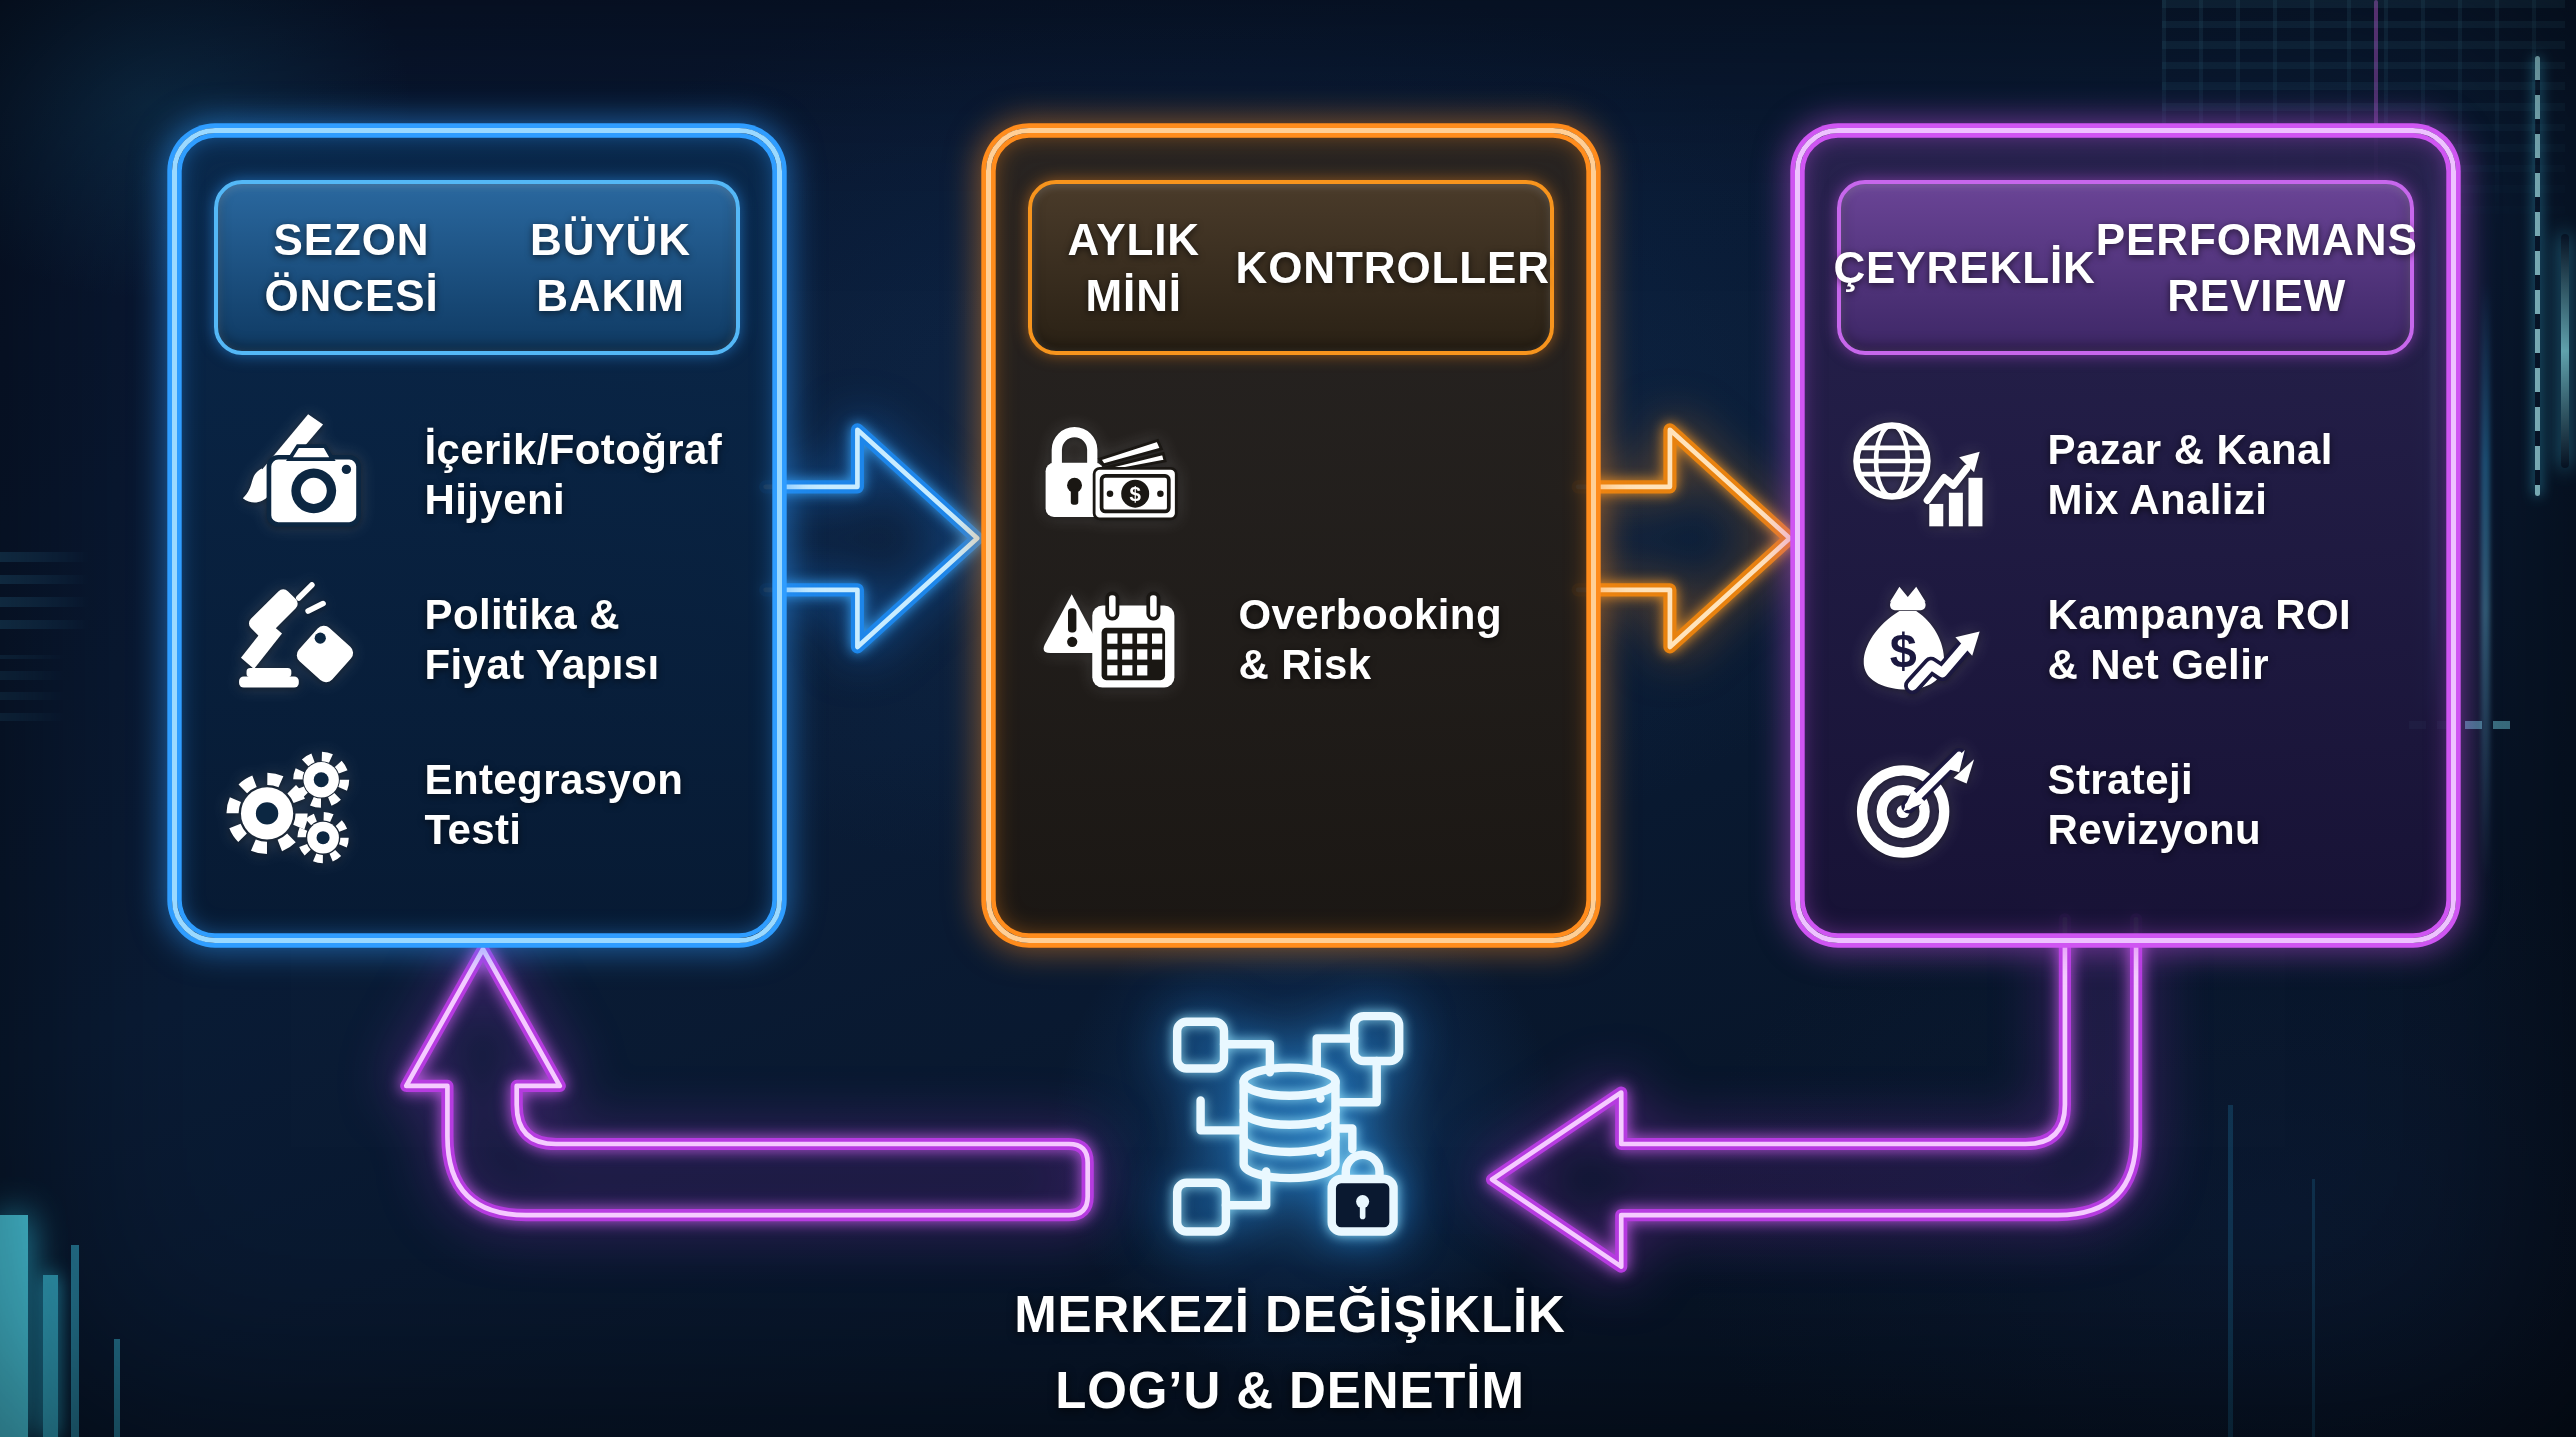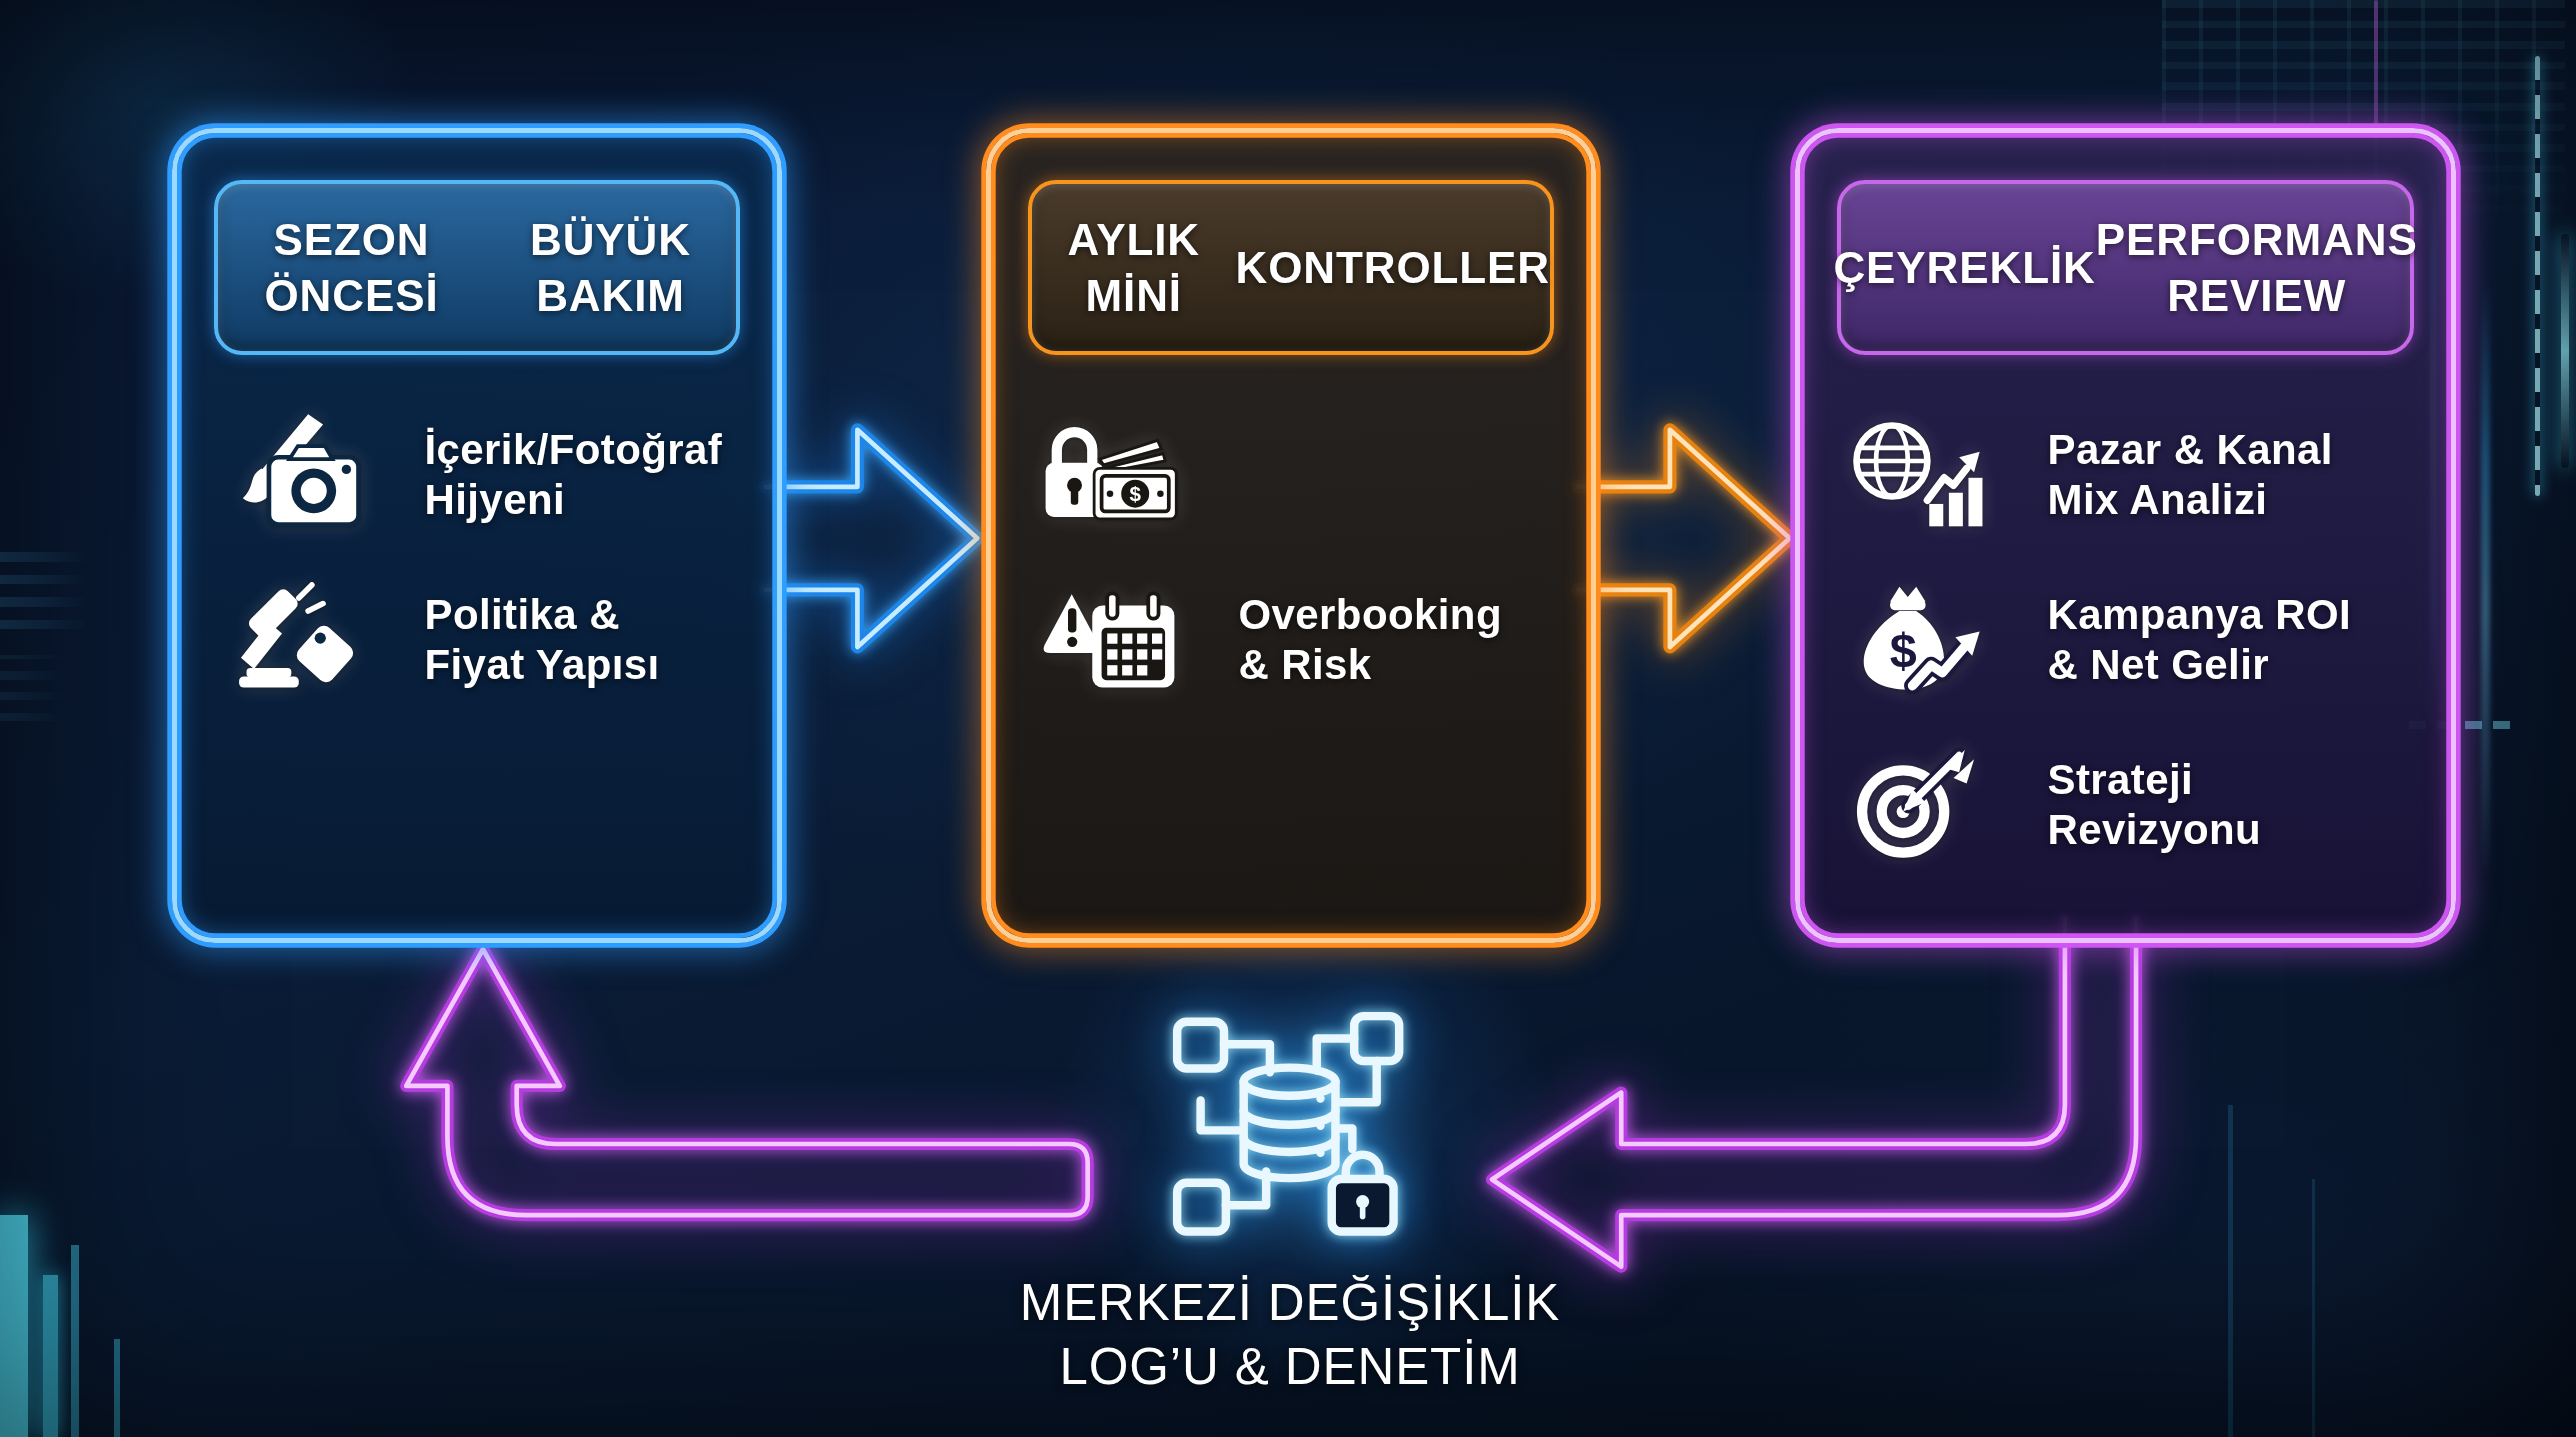--- a/index.html
+++ b/index.html
@@ -84,22 +84,22 @@
   .item svg{filter:drop-shadow(0 1.9px 3.7px rgba(0,0,0,.5)) drop-shadow(0 0 7.5px rgba(255,255,255,.18));}
   .item .txt span{display:block;color:#fff;font-size:42px;font-weight:700;line-height:1.17;
                   letter-spacing:0.4px;text-shadow:0 1.9px 7.5px rgba(0,0,0,.6);margin-left:32px;}
 
   
   .hub-glow{position:absolute;left:1053px;top:878px;width:505px;height:505px;z-index:1;
             background:radial-gradient(closest-side,rgba(60,170,255,.40),rgba(30,110,200,.14) 55%,transparent);}
   .hub-icon{position:absolute;left:1165px;top:988px;z-index:3;
             filter:drop-shadow(0 0 5.6px rgba(150,230,255,.95)) drop-shadow(0 0 22.5px rgba(40,160,255,.7));}
   .hub-label{position:absolute;left:953px;top:1271px;width:674px;text-align:center;z-index:3;}
-  .hub-label span{display:block;color:#fff;font-size:51px;font-weight:400;letter-spacing:0.9px;
-                  line-height:1.26;text-shadow:0 1.9px 9.4px rgba(0,0,0,.7);}
+  .hub-label span{display:block;color:#fff;font-size:51px;font-weight:700;letter-spacing:0.9px;
+                  line-height:1.26;text-shadow:0 1.9px 9.4px rgba(0,0,0,.7);margin-top:12px;}
 </style>
 </head>
 <body>
 
 <div class="canvas">
 
   <div class="deco vline d1"></div>
   <div class="deco vline d2"></div>
   <div class="deco vline d3"></div>
   <div class="deco vline d4"></div>
@@ -173,20 +173,39 @@
             <rect x="22" y="95" width="48" height="10" rx="4" fill="#fff"></rect>
             <g transform="rotate(42 106 80)">
                 <rect x="82" y="56" width="48" height="48" rx="9" fill="#fff"></rect>
               </g>
             <circle cx="101" cy="63" r="6" fill="#0c2742"></circle>
           </svg>
         </div>
         <div class="txt">
           <span>Politika &amp;</span>
           <span>Fiyat Yapısı</span>
+        </div>
+      </div>
+      <div class="item">
+        <div class="ic">
+          <svg width="140" height="122" viewBox="0 0 150 130">
+            <circle cx="44" cy="74" r="28" fill="#fff"></circle>
+            <circle cx="44" cy="74" r="37" fill="none" stroke="#fff" stroke-width="13" stroke-dasharray="15 14.06"></circle>
+            <circle cx="44" cy="74" r="12" fill="#0c2742"></circle>
+            <circle cx="102" cy="38" r="19" fill="#fff"></circle>
+            <circle cx="102" cy="38" r="25" fill="none" stroke="#fff" stroke-width="10" stroke-dasharray="10 9.63"></circle>
+            <circle cx="102" cy="38" r="8" fill="#0c2742"></circle>
+            <circle cx="104" cy="100" r="17" fill="#fff"></circle>
+            <circle cx="104" cy="100" r="23" fill="none" stroke="#fff" stroke-width="9" stroke-dasharray="9 9.06"></circle>
+            <circle cx="104" cy="100" r="7" fill="#0c2742"></circle>
+          </svg>
+        </div>
+        <div class="txt">
+          <span>Entegrasyon</span>
+          <span>Testi</span>
         </div>
       </div>
     </div>
   </div>
 
   <div class="stage stage2">
     <div class="chip">
       <span>AYLIK MİNİ</span>
       <span>KONTROLLER</span>
     </div>

